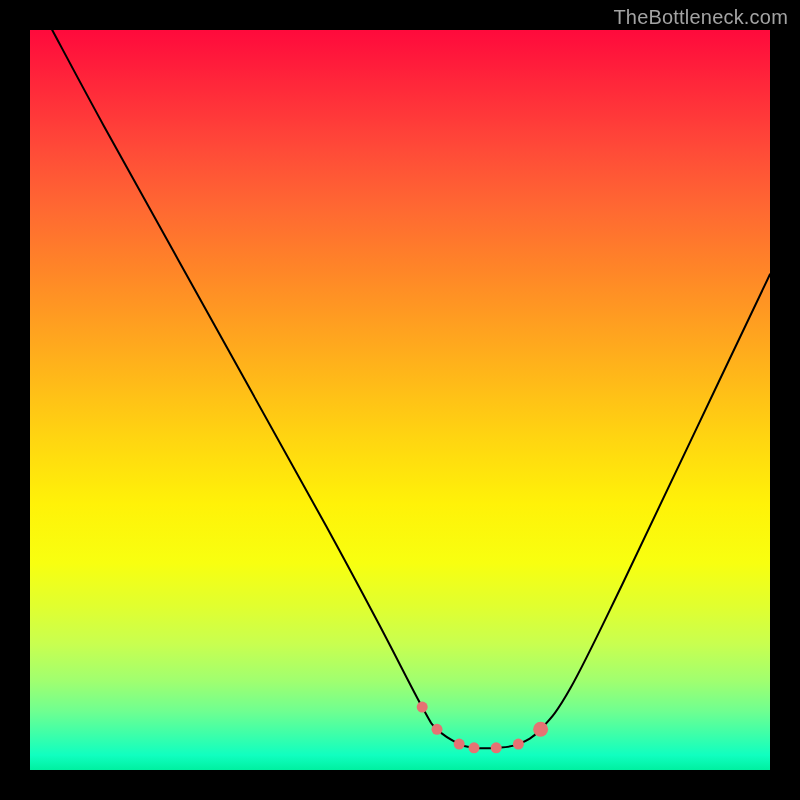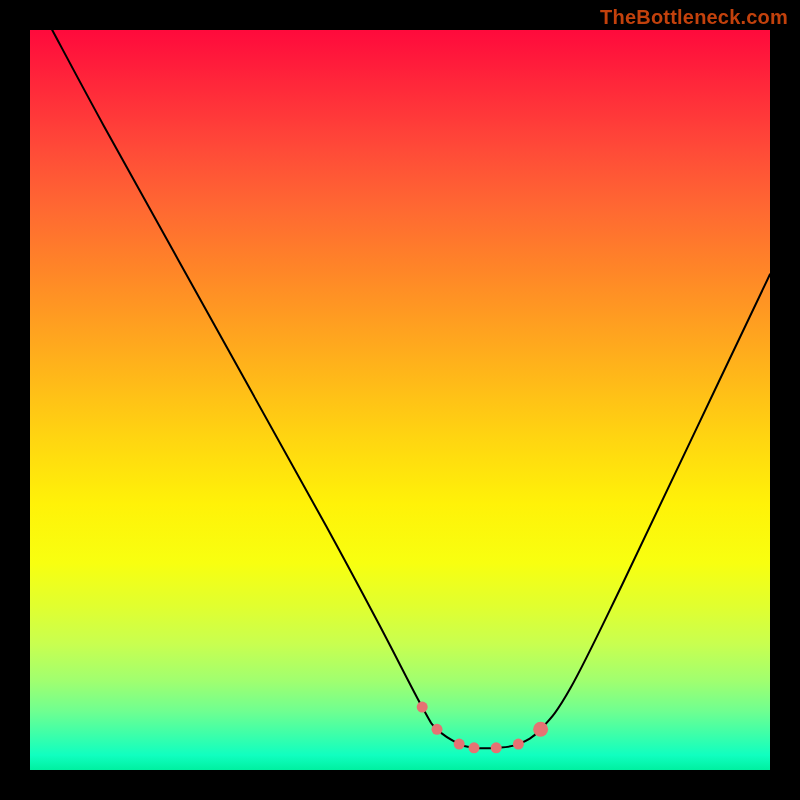--- a/index.html
+++ b/index.html
@@ -41,23 +41,23 @@
       #70ff90 92%,
       #40ffa8 95%,
       #10ffc0 98%,
       #00f0a0 100%
     );
   }
   .watermark {
     position: absolute;
     top: 6px;
     right: 12px;
-    color: #c2410c;
+    color: #a3a3a3;
     font-size: 20px;
-    font-weight: 700;
+    font-weight: 400;
     letter-spacing: 0.2px;
     z-index: 10;
   }
   svg.curve {
     position: absolute;
     left: 0;
     top: 0;
     width: 740px;
     height: 740px;
     overflow: visible;

